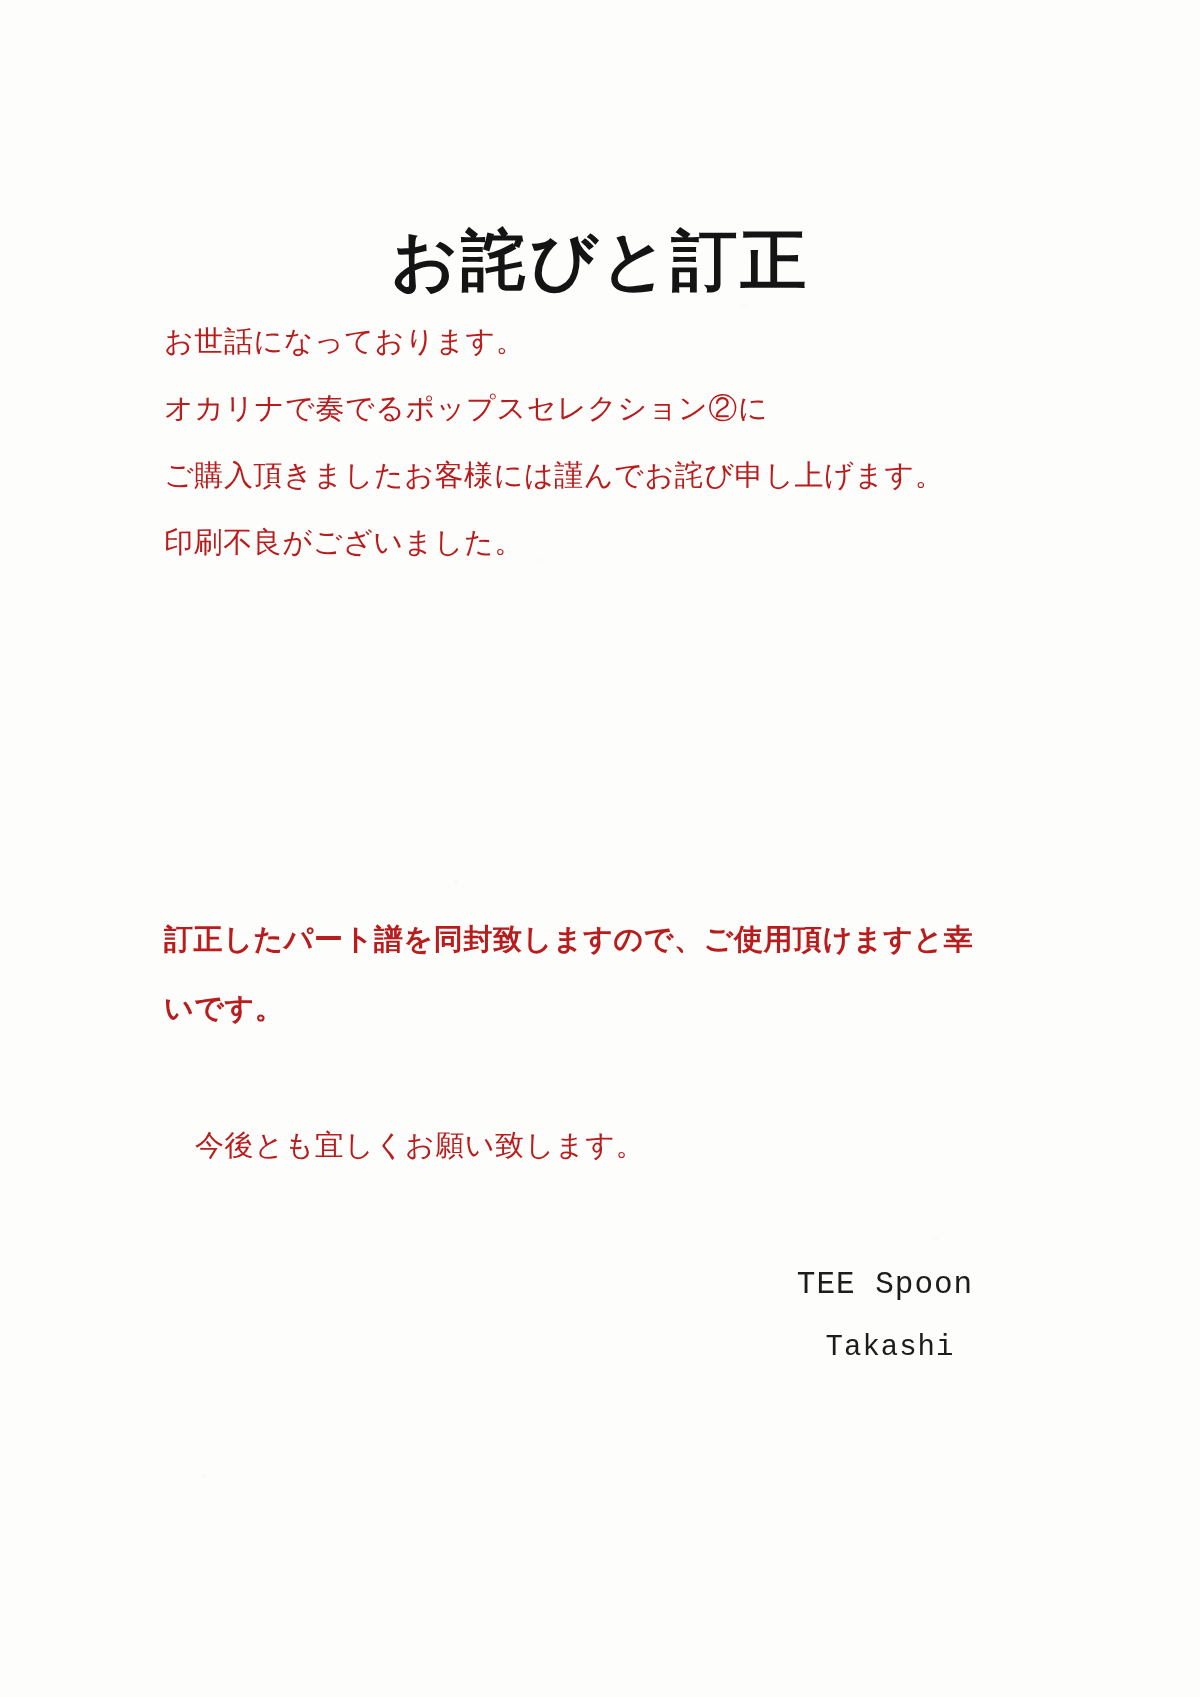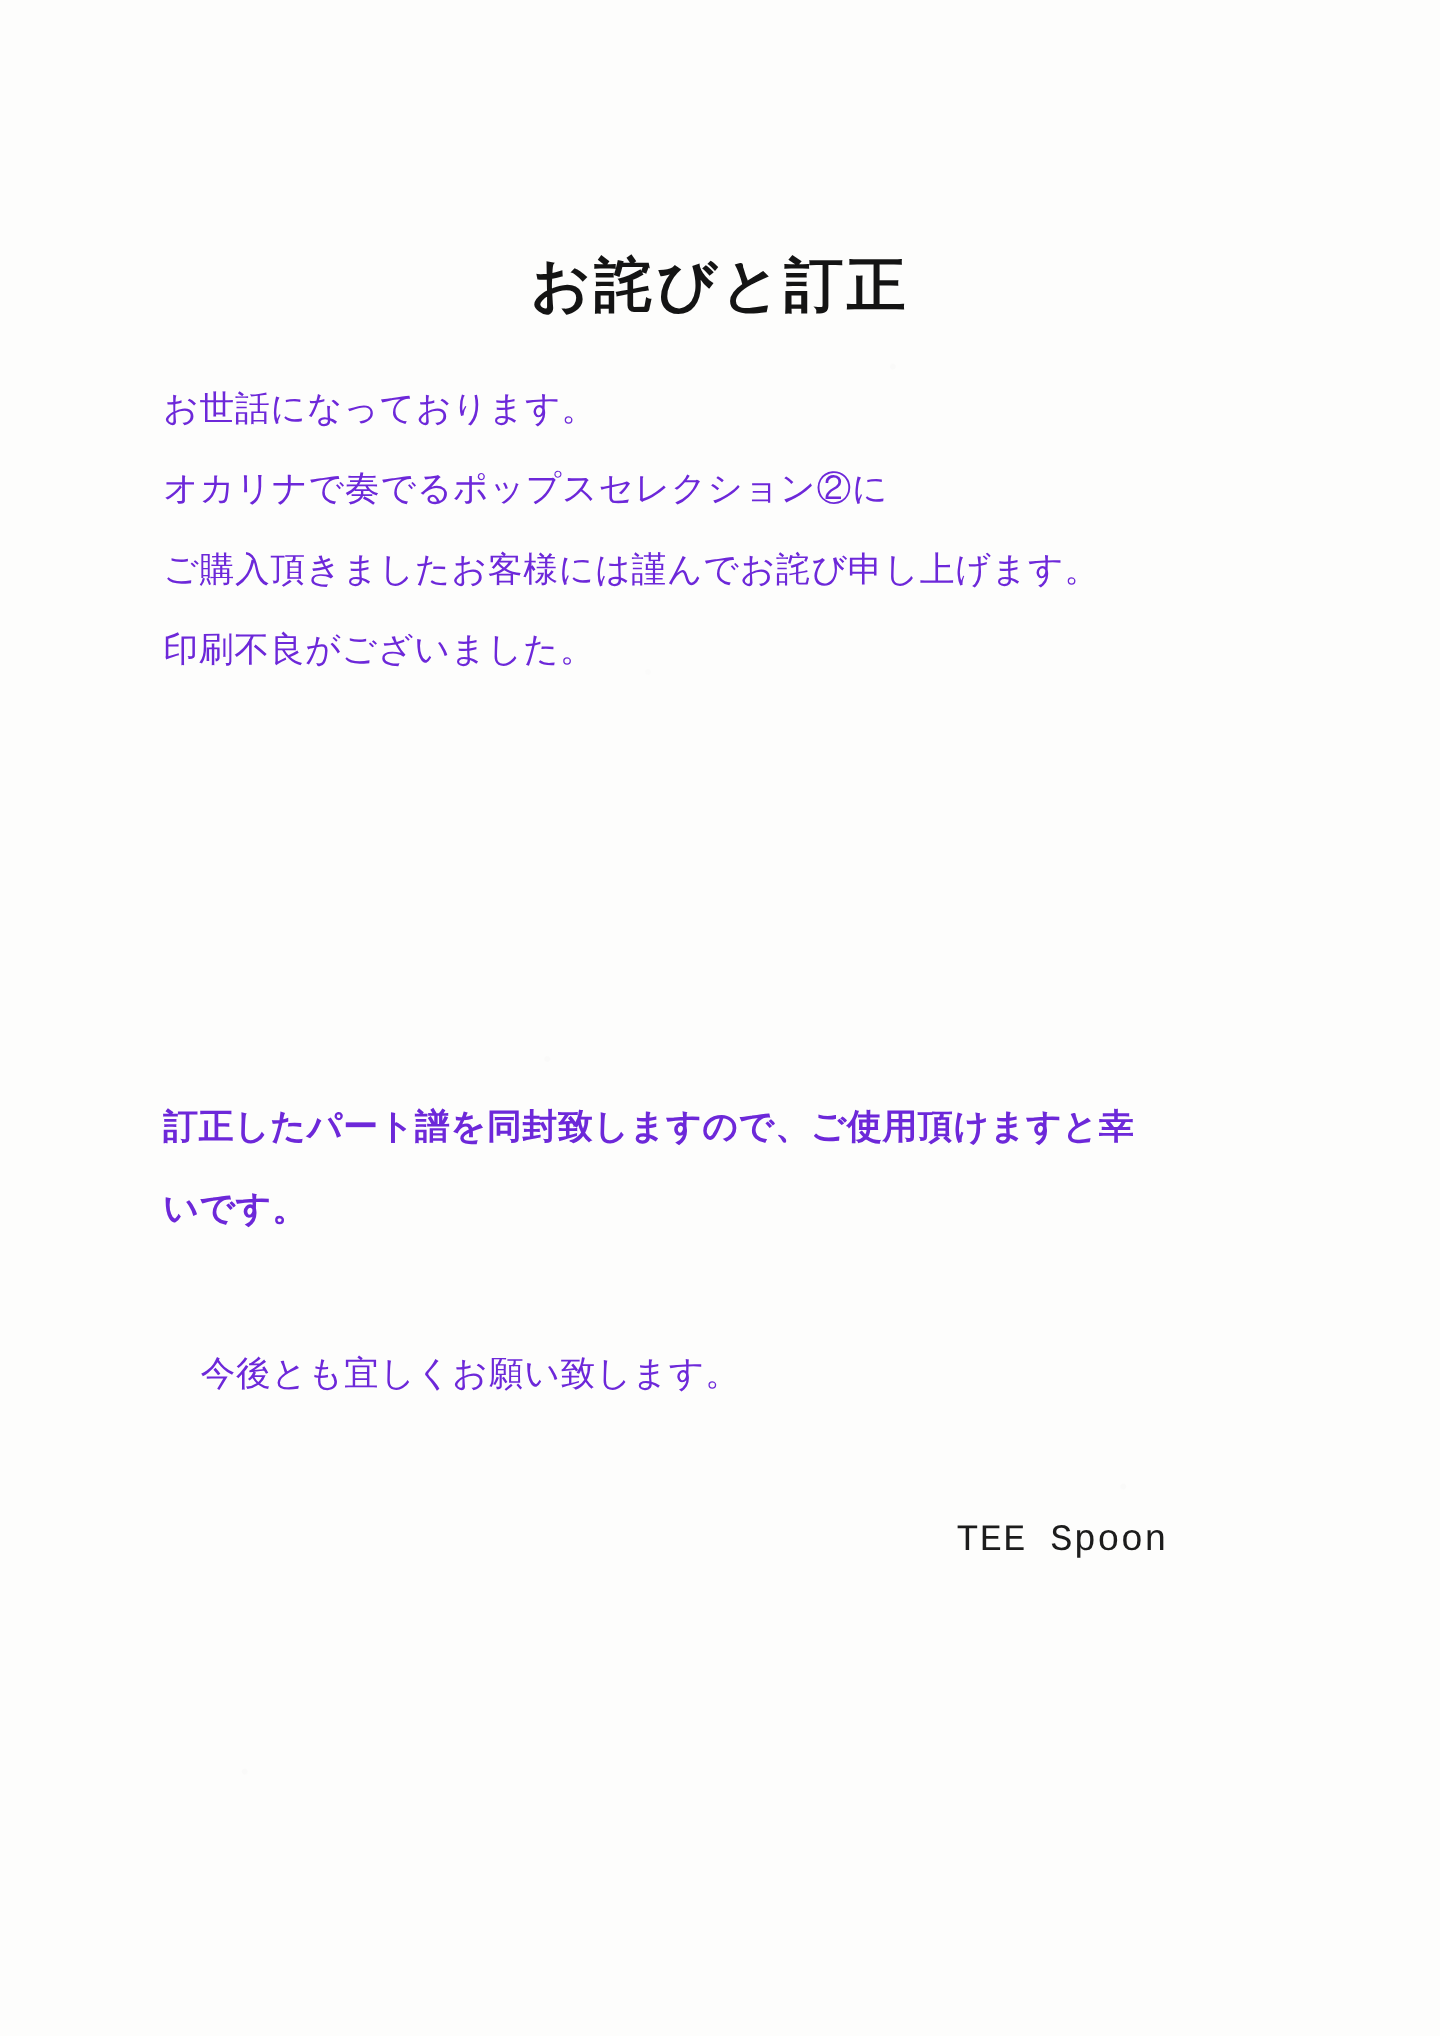--- a/index.html
+++ b/index.html
@@ -35,32 +35,32 @@
   }
 
   .doc-title {
     position: absolute;
     top: 172px;
     left: 0;
     width: 1200px;
     text-align: center;
     font-family: "DejaVu Serif", "Liberation Serif", serif;
     font-weight: 700;
-    font-size: 49px;
+    font-size: 66px;
     letter-spacing: 3px;
     color: #141414;
   }
 
   .body-block {
     position: absolute;
-    left: 136px;
+    left: 164px;
     width: 900px;
     font-size: 29px;
     line-height: 1.0;
-    color: #6d28d9;
+    color: #b91c1c;
     letter-spacing: 0.6px;
   }
 
   .line {
     display: block;
     white-space: pre;
   }
 
   .para-intro { top: 327px; }
   .para-intro .line { margin-bottom: 38px; }
@@ -113,13 +113,14 @@
   <div class="body-block para-fix">
     <span class="line">訂正したパート譜を同封致しますので、ご使用頂けますと幸</span>
     <span class="line">いです。</span>
   </div>
 
   <div class="body-block para-closing">
     <span class="line">今後とも宜しくお願い致します。</span>
   </div>
 
   <div class="signature sig-company">TEE Spoon</div>
+  <div class="signature sig-name">Takashi</div>
 </div>
 
 </body></html>

